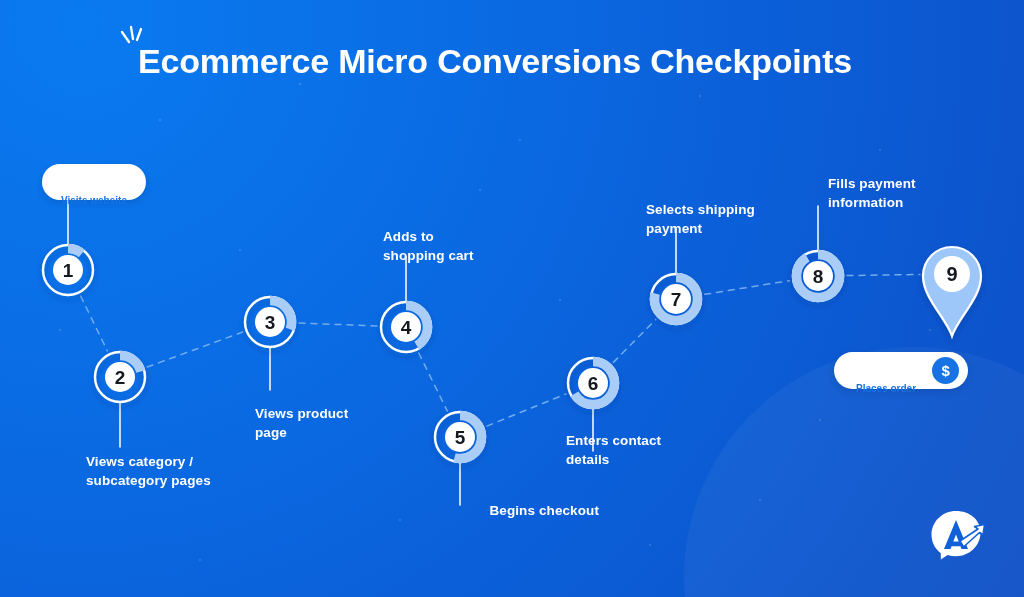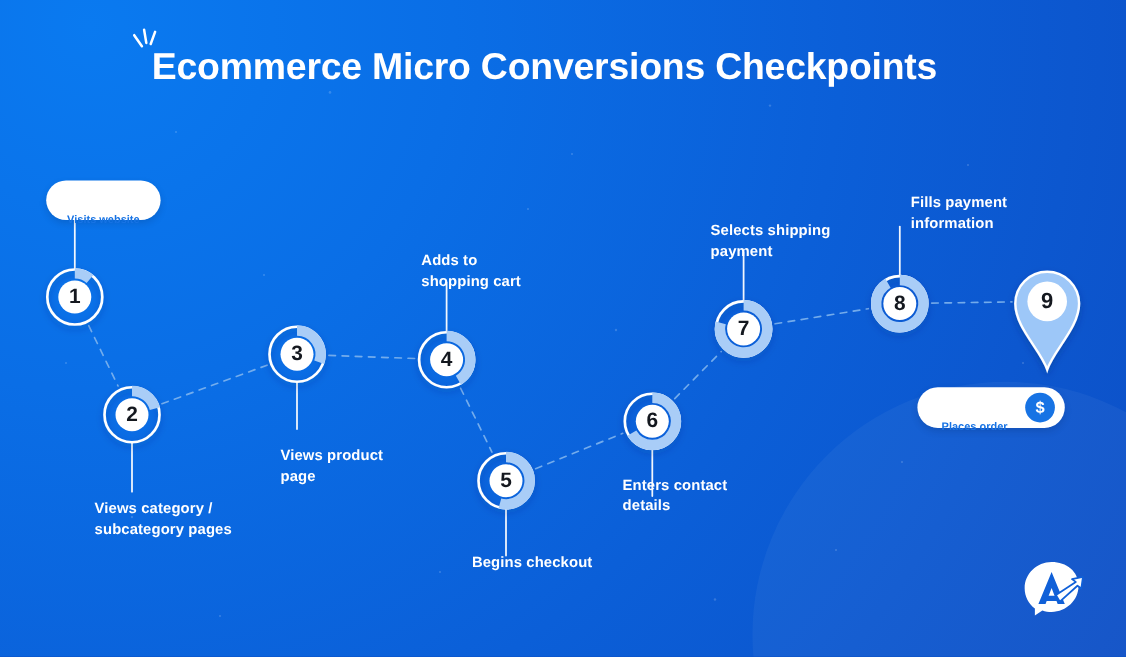--- a/index.html
+++ b/index.html
@@ -236,21 +236,21 @@
       </g>
   </svg>
 
   <div id="label-layer">
       <div class="step-label" style="left: 86px; top: 452px; width: 165px;">Views category /
 subcategory pages</div>
       <div class="step-label" style="left: 243px; top: 404px; width: 150px; margin-left: 12px;">Views product
 page</div>
       <div class="step-label" style="left: 383px; top: 227px; width: 150px;">Adds to
 shopping cart</div>
-      <div class="step-label" style="left: 429px; top: 501px; width: 170px;">Begins checkout</div>
+      <div class="step-label" style="left: 429px; top: 501px; width: 170px; text-align: right;">Begins checkout</div>
       <div class="step-label" style="left: 566px; top: 431px; width: 150px;">Enters contact
 details</div>
       <div class="step-label" style="left: 646px; top: 200px; width: 150px;">Selects shipping
 payment</div>
       <div class="step-label" style="left: 828px; top: 174px; width: 150px;">Fills payment
 information</div>
     </div>
 
   <div class="pill" id="pill-visits">
     <span class="pill-text">Visits website</span>

